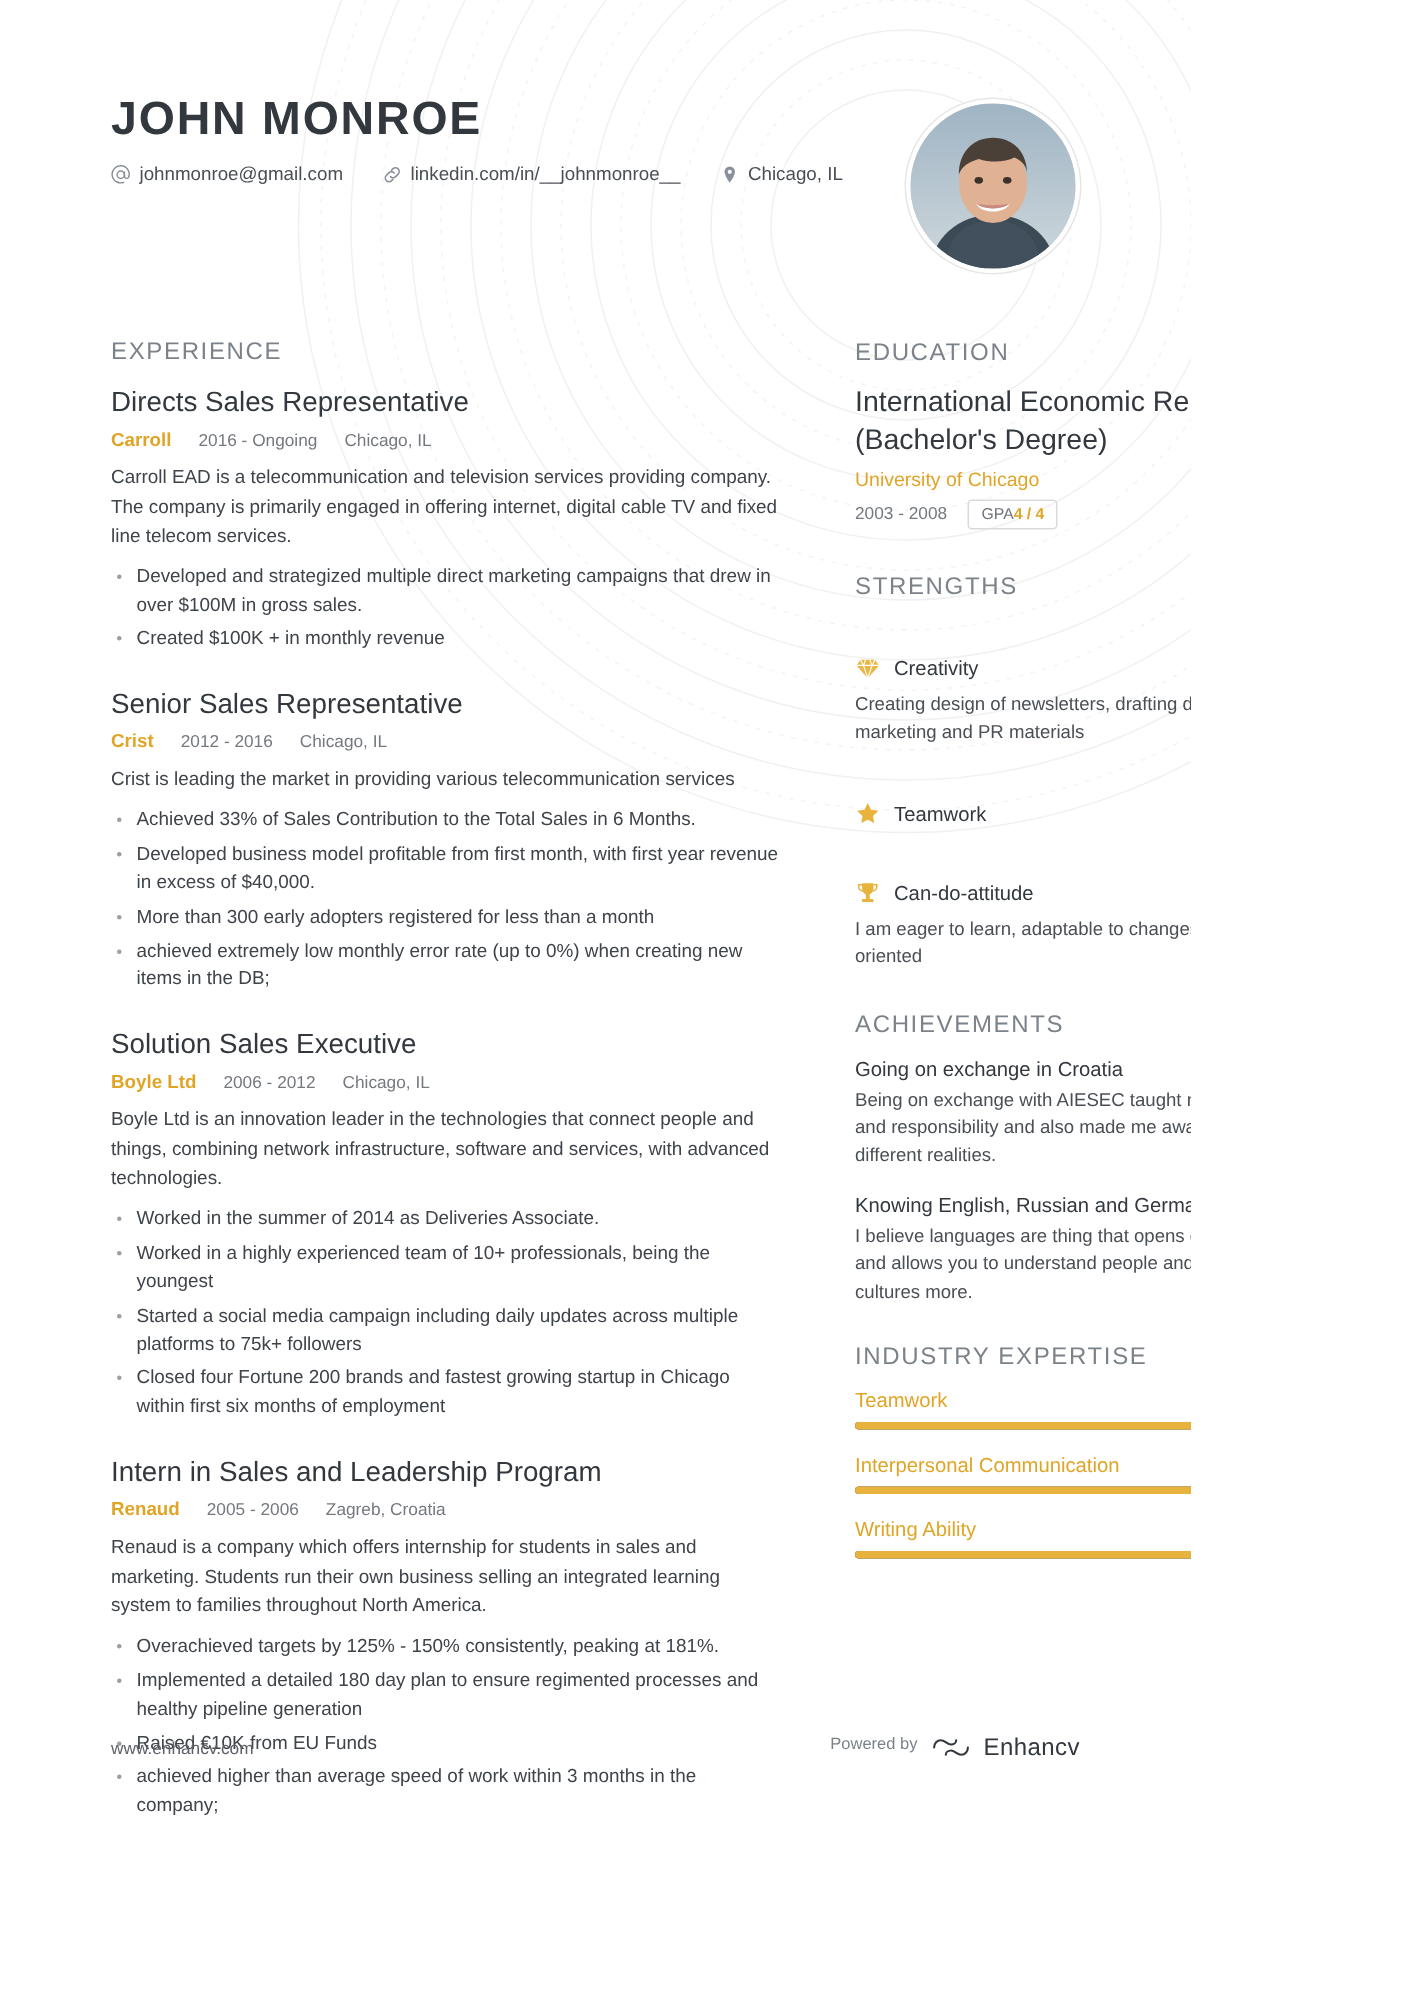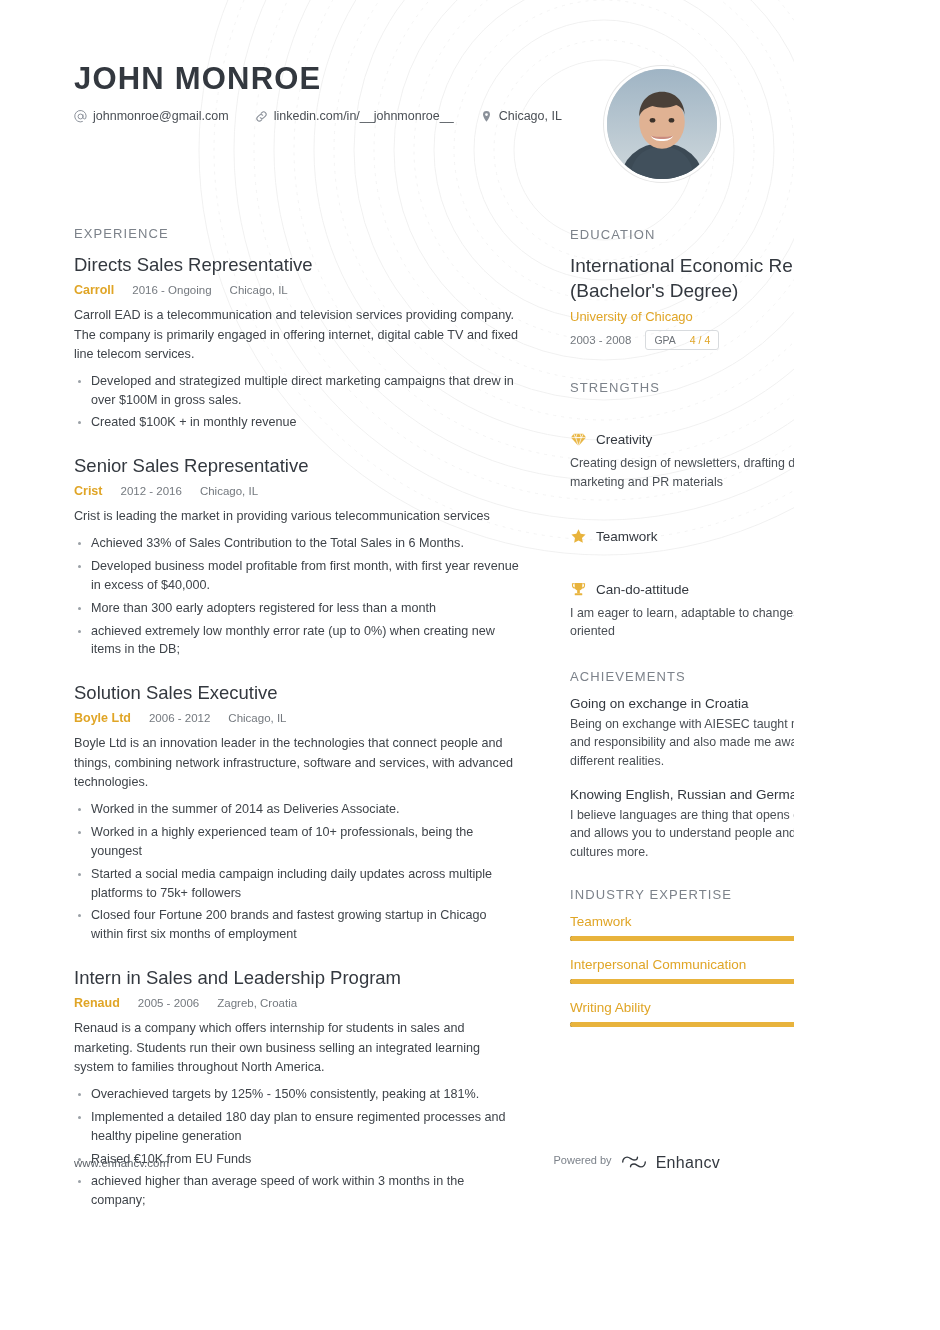--- a/index.html
+++ b/index.html
@@ -88,21 +88,21 @@
   
   .columns {
     display: flex;
     padding: 26px 74px 0 74px;
     gap: 48px;
   }
   .col-left { width: 448px; flex: 0 0 448px; }
   .col-right { width: 296px; flex: 0 0 296px; }
 
   .section-label {
-    font-size: 13px;
+    font-size: 16px;
     letter-spacing: 1.1px;
     color: #7c828a;
     text-transform: uppercase;
     margin-bottom: 12px;
   }
   .sec + .sec { margin-top: 26px; }
 
   .job-title {
     font-size: 18.5px;
     font-weight: 400;
@@ -155,24 +155,24 @@
   }
   .edu-school { color: #e0a526; font-size: 13px; margin-bottom: 6px; }
   .edu-meta { display: flex; align-items: center; gap: 14px; font-size: 11.5px; color: #74797f; }
   .gpa-badge {
     border: 1px solid #d8dbde;
     border-radius: 3px;
     padding: 3px 8px;
     font-size: 10.5px;
     color: #6d7278;
     display: inline-flex;
-    gap: 14px;
-    align-items: center;
-  }
-  .gpa-badge .val { color: #e0a526; font-weight: 400; }
+    gap: 0;
+    align-items: center;
+  }
+  .gpa-badge .val { color: #e0a526; font-weight: 700; }
 
   .strength { margin-bottom: 16px; margin-top: 36px; }
   .strength-head {
     display: flex;
     align-items: center;
     gap: 9px;
     margin-bottom: 6px;
   }
   .strength-head .sico { color: #e8b33c; width: 17px; height: 17px; display: inline-flex; }
   .strength-head .sico svg { display: block; }

